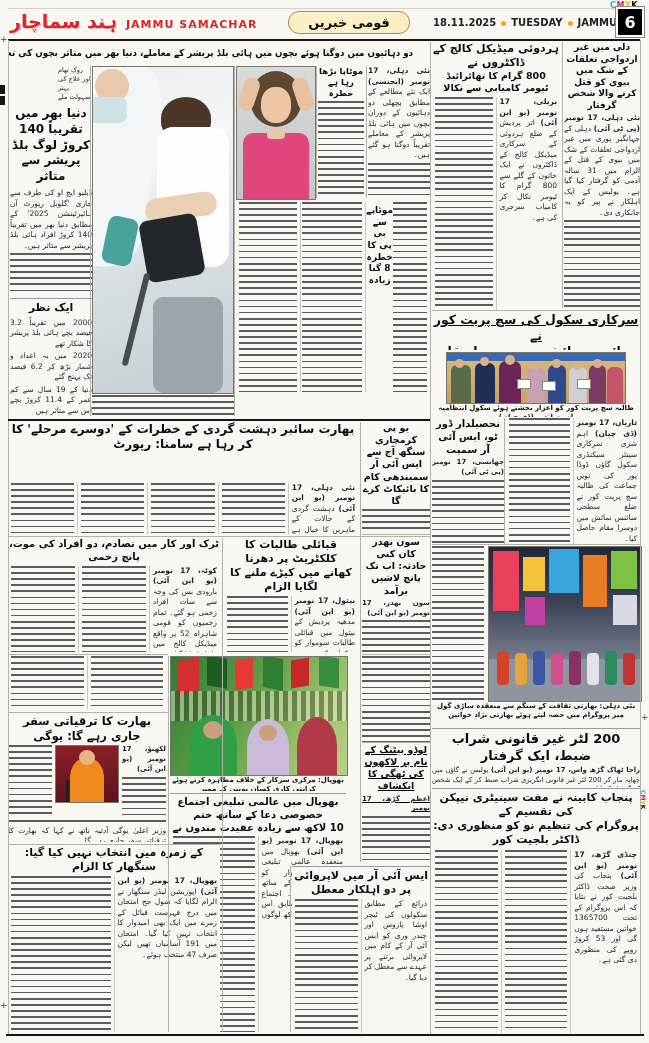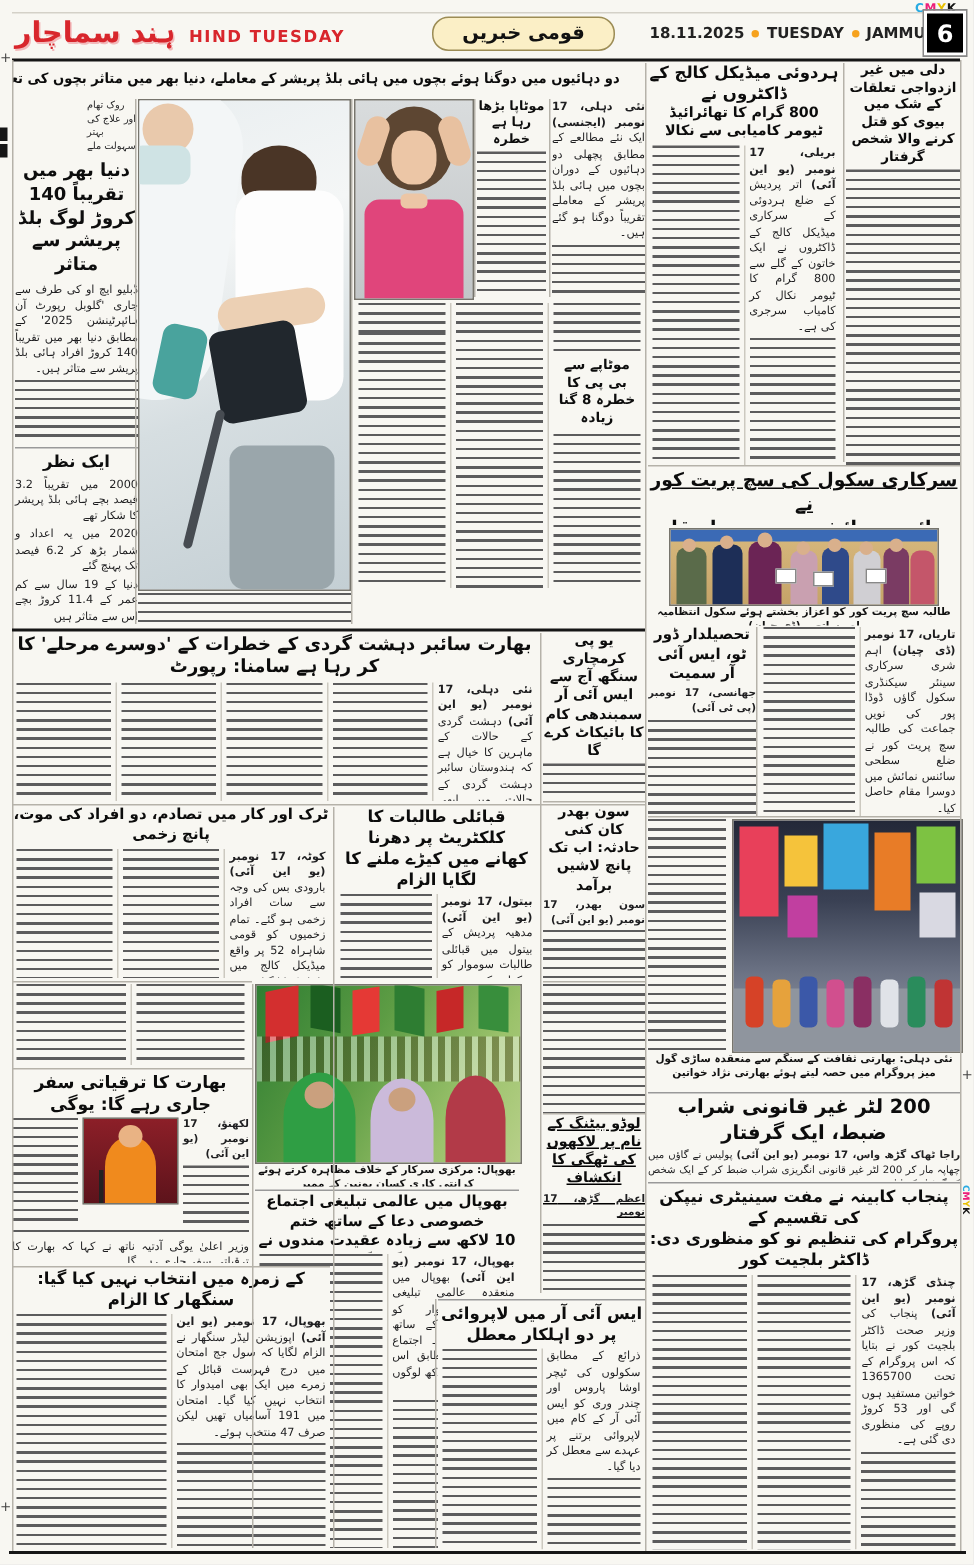--- a/index.html
+++ b/index.html
@@ -8,21 +8,21 @@
   .urdu{direction:rtl;}
   .ln{position:absolute;background:#b5b2a9;}
   .ln.dark{background:#161616;}
   .story{position:absolute;display:flex;flex-direction:column;background:#f8f7f2;overflow:hidden;}
   .hd{font-weight:bold;color:#0c0c0c;text-align:center;line-height:1.28;direction:rtl;}
   .bd{font-size:7.5px;line-height:1.4;color:#1e1e20;text-align:justify;direction:rtl;margin:0 0 2px 0;}
   .dl{font-weight:bold;}
   .fl{flex:1 1 auto;min-height:6px;
       background-image:repeating-linear-gradient(to bottom,rgba(32,32,35,.72) 0,rgba(32,32,35,.72) 1.6px,rgba(0,0,0,0) 1.6px,rgba(0,0,0,0) 6.1px);}
   .cols{display:flex;flex:1 1 auto;direction:rtl;min-height:0;}
-  .c{flex:1;display:flex;flex-direction:column;padding:0 3px;min-width:0;}
+  .c{flex:1;display:flex;padding:0 3px;min-width:0;}
   .c+.c{border-inline-start:1px solid #ccc9c0;}
   .photo{position:absolute;overflow:hidden;border:1px solid #77756d;background:#c9c9c7;}
   .photo i{position:absolute;display:block;}
   .cap{position:absolute;font-size:7px;font-weight:bold;text-align:center;direction:rtl;color:#111;line-height:1.35;overflow:hidden;}
   .sub{font-weight:bold;text-align:center;direction:rtl;color:#0d0d0d;line-height:1.3;}
   
   #hdr{position:absolute;left:8px;top:8px;width:632px;height:30px;border-top:1px solid #d4d1c8;}
   .logo-ur{position:absolute;left:2px;top:1px;font-size:19px;font-weight:bold;color:#d8262c;direction:rtl;
            text-shadow:1px 1px 0 #f2b9ba;}
   .logo-en{position:absolute;left:118px;top:9px;font-size:11px;font-weight:bold;color:#d8262c;letter-spacing:1px;}
@@ -45,21 +45,21 @@
   <span class="cmyk-top"><b class="c-c">C</b><b class="c-m">M</b><b class="c-y">Y</b><b class="c-k">K</b></span>
   <span class="cmyk-side"><b class="c-c">C</b><b class="c-m">M</b><b class="c-y">Y</b><b class="c-k">K</b></span>
   <span class="mark" style="left:0;top:34px;">+</span>
   <span class="mark" style="left:0;top:1000px;">+</span>
   <span class="mark" style="left:641px;top:712px;">+</span>
   <i class="ln dark" style="left:0;top:85px;width:5px;height:9px;"></i>
   <i class="ln dark" style="left:0;top:96px;width:5px;height:9px;"></i>
 
   <div id="hdr">
     <span class="logo-ur">ہند سماچار</span>
-    <span class="logo-en">HIND TUESDAY</span>
+    <span class="logo-en">JAMMU SAMACHAR</span>
     <span class="badge">قومی خبریں</span>
     <span class="dateline-row">
       <span>18.11.2025</span><span class="dot"></span><span>TUESDAY</span><span class="dot"></span><span>JAMMU</span>
     </span>
     <span class="pagenum">6</span>
   </div>
   <i class="ln dark" style="left:8px;top:39px;width:632px;height:2px;"></i>
 
   <div class="story" style="left:8px;top:42px;width:422px;height:22px;">
     <div class="hd" style="font-size:9.5px;white-space:nowrap;transform:scaleX(.92);transform-origin:center;line-height:22px;">دو دہائیوں میں دوگنا ہوئے بچوں میں ہائی بلڈ پریشر کے معاملے، دنیا بھر میں متاثر بچوں کی تعداد 11 کروڑ کے پار</div>
@@ -138,20 +138,21 @@
         <div class="fl"></div>
       </div>
       <div class="c">
         <div class="fl"></div>
       </div>
     </div>
   </div>
 
   <div class="story urdu" style="left:564px;top:42px;width:76px;height:268px;">
     <div class="hd" style="font-size:9px;margin-bottom:2px;">دلی میں غیر ازدواجی تعلقات کے شک میں بیوی کو قتل کرنے والا شخص گرفتار</div>
+    <p class="bd"><span class="dl">نئی دہلی، 17 نومبر (پی ٹی آئی)</span> <span>دہلی کے جہانگیر پوری میں غیر ازدواجی تعلقات کے شک میں بیوی کے قتل کے الزام میں 31 سالہ آدمی کو گرفتار کیا گیا ہے۔ پولیس کے ایک اہلکار نے پیر کو یہ جانکاری دی۔</span></p>
     <div class="fl"></div>
   </div>
 
   <div class="story urdu" style="left:432px;top:312px;width:208px;height:38px;">
     <div class="hd" style="font-size:12.5px;text-decoration:underline;">سرکاری سکول کی سچ پریت کور نے</div>
     <div class="hd" style="font-size:12.5px;">سائنس نمائش میں دوسرا مقام حاصل کیا</div>
   </div>
   <div class="photo" style="left:446px;top:352px;width:178px;height:50px;">
     <i style="left:0;top:0;width:178px;height:50px;background:linear-gradient(#d8b97e,#c5a368);"></i>
     <i style="left:0;top:0;width:178px;height:8px;background:#3b6ab5;"></i>
@@ -186,21 +187,21 @@
         </div>
     </div>
   </div>
 
   <div class="story urdu" style="left:432px;top:418px;width:72px;height:126px;">
     <div class="hd" style="font-size:10px;margin-bottom:2px;">تحصیلدار ڈور ٹو، ایس آئی آر سمیت</div>
     <p class="bd" style="font-size:7px;"><span class="dl">جھانسی، 17 نومبر (پی ٹی آئی)</span></p>
     <div class="fl"></div>
   </div>
 
-  <div class="story urdu" style="left:8px;top:422px;width:350px;height:112px;">
+  <div class="story urdu" style="left:8px;top:422px;width:350px;height:112px;gap:28px;">
     <div class="hd" style="font-size:12px;margin-bottom:2px;">بھارت سائبر دہشت گردی کے خطرات کے 'دوسرے مرحلے' کا کر رہا ہے سامنا: رپورٹ</div>
     <div class="cols">
       <div class="c">
         <p class="bd"><span class="dl">نئی دہلی، 17 نومبر (یو این آئی)</span> <span>دہشت گردی کے حالات کے ماہرین کا خیال ہے کہ ہندوستان سائبر دہشت گردی کے حالات میں ابھی نصف لڑائی لڑ رہا ہے۔</span></p>
 
       </div>
       <div class="c">
           <div class="fl"></div>
         </div>
       <div class="c">

